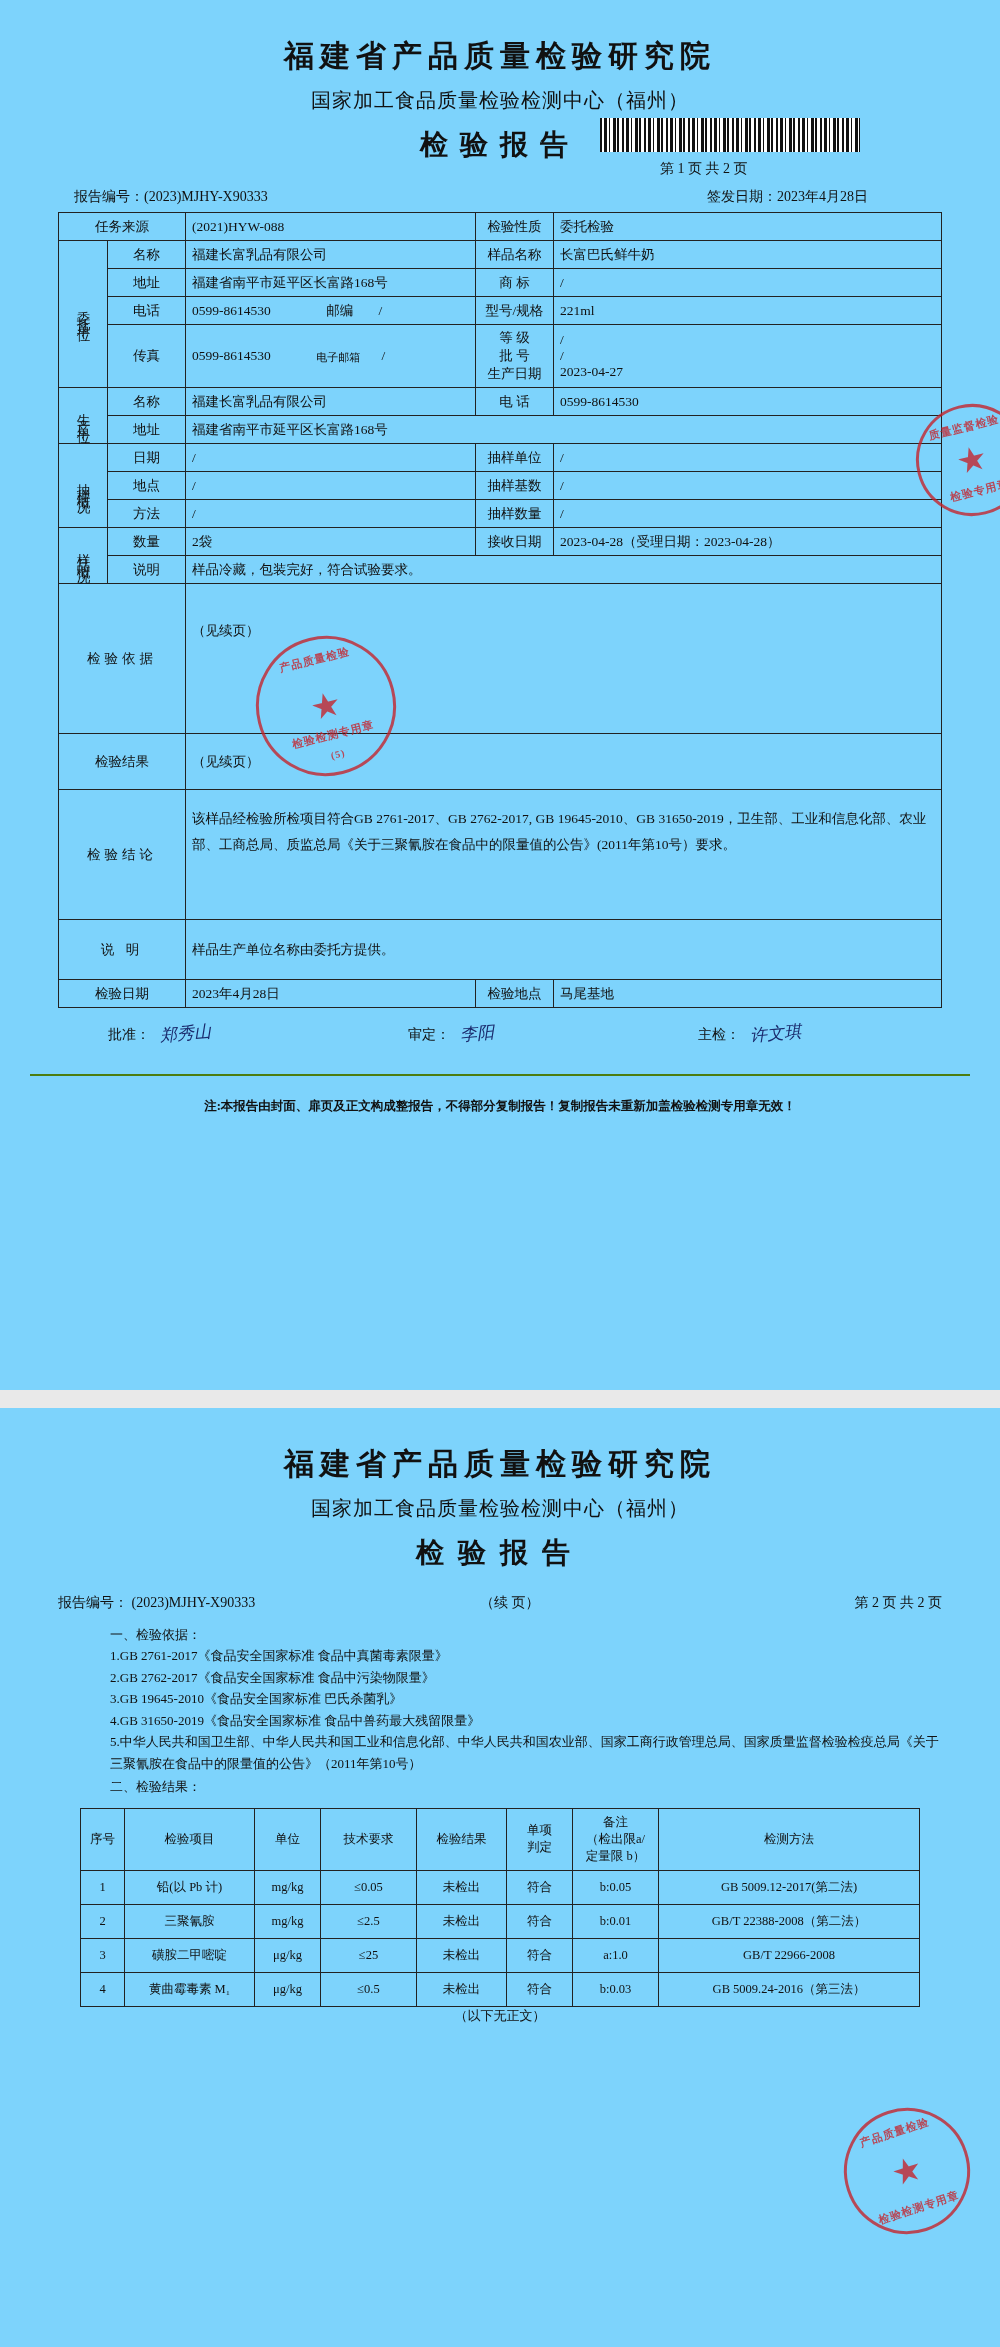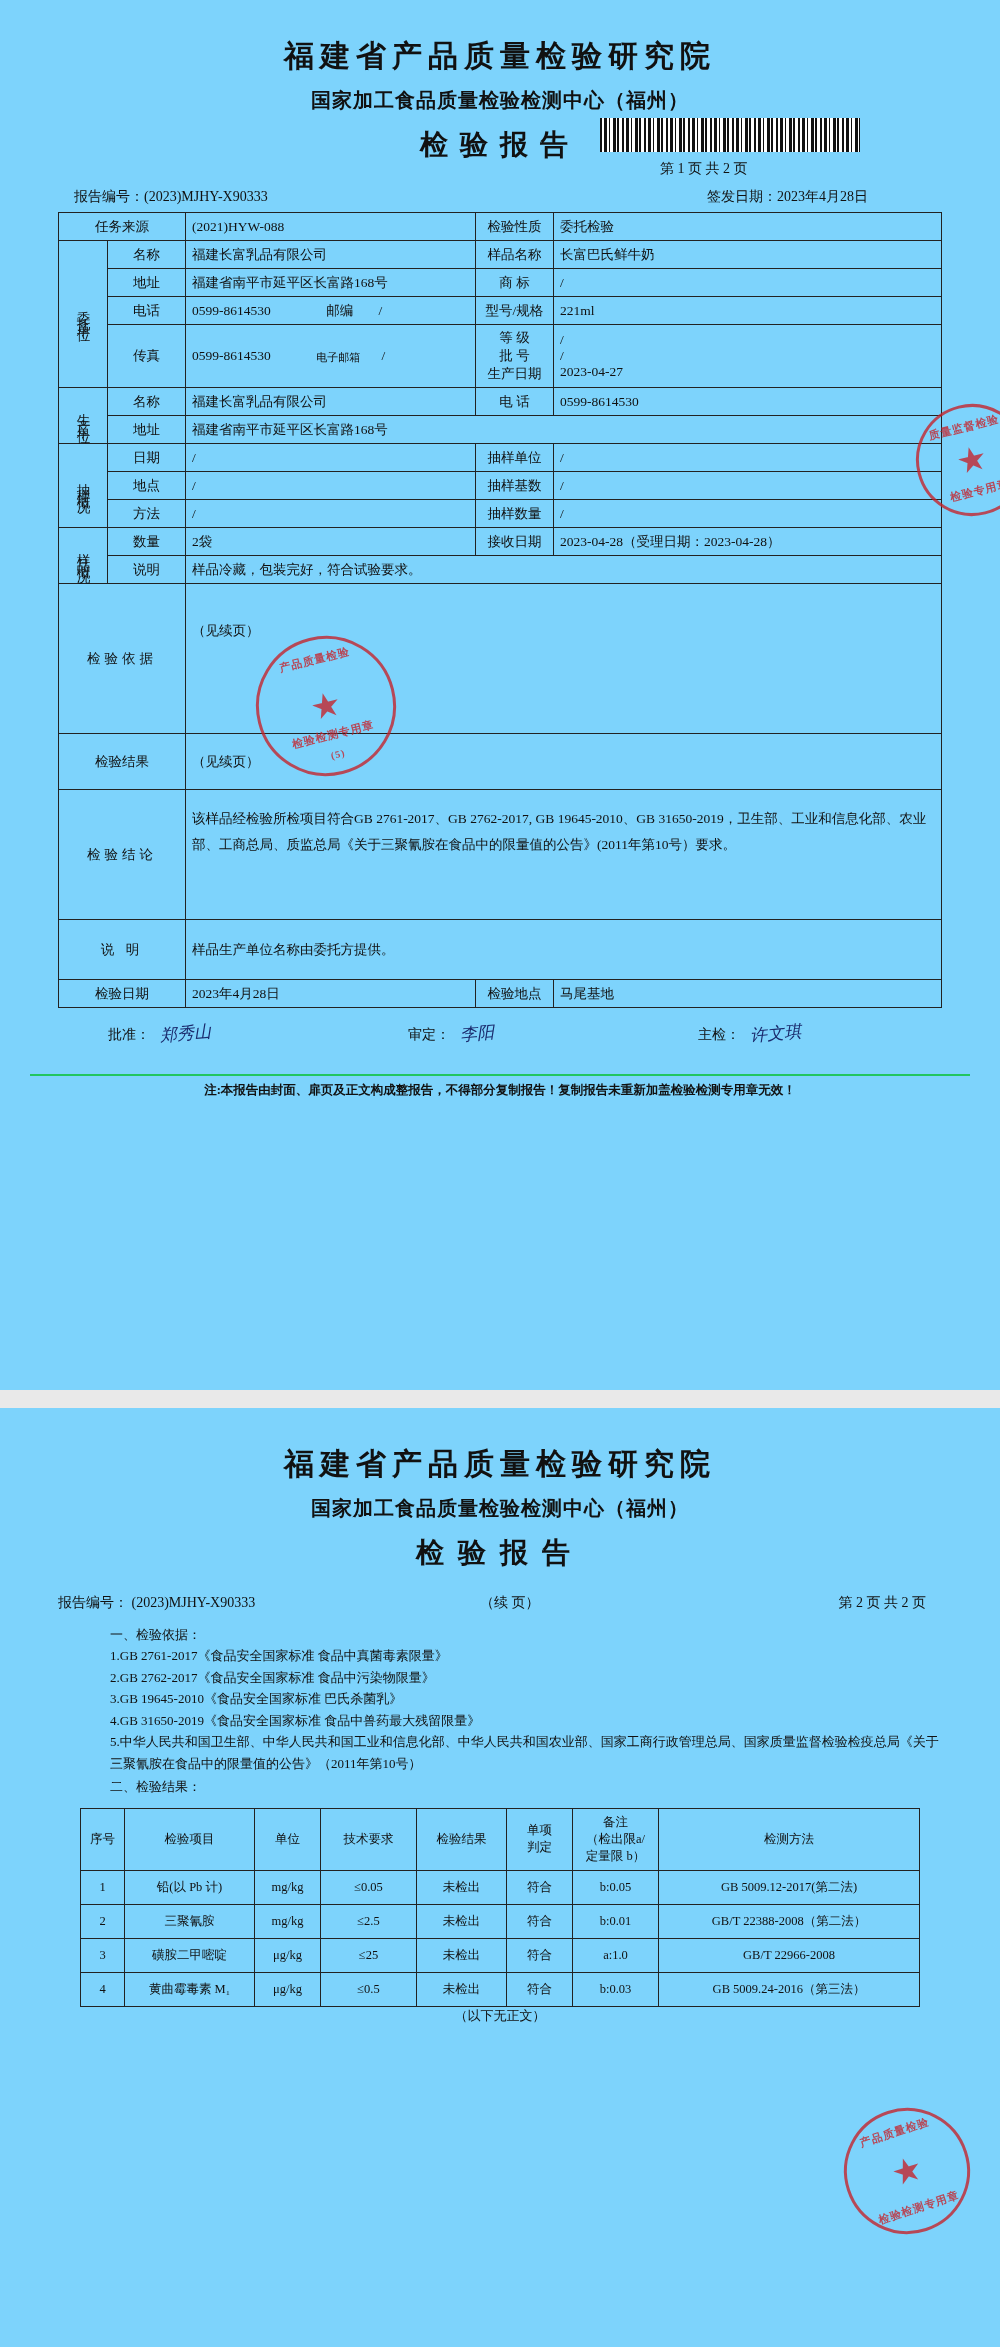--- a/index.html
+++ b/index.html
@@ -25,21 +25,21 @@
     text-align: center;
     font-size: 30px;
     font-weight: bold;
     letter-spacing: 6px;
     padding-top: 36px;
     font-family: "Liberation Serif", "DejaVu Serif", serif;
   }
   .inst-sub {
     text-align: center;
     font-size: 20px;
-    font-weight: bold;
+    font-weight: normal;
     letter-spacing: 1px;
     margin-top: 10px;
   }
   .report-title {
     text-align: center;
     font-size: 28px;
     font-weight: bold;
     letter-spacing: 12px;
     margin-top: 12px;
   }
@@ -115,22 +115,22 @@
     font-size: 17px;
     color: #1a2a6c;
     display: inline-block;
     transform: rotate(-5deg);
     margin-left: 6px;
   }
   .note {
     margin: 8px 30px 0 30px;
     font-size: 12.5px;
     font-weight: bold;
-    border-top: 2px solid #22c55e;
-    padding-top: 6px;
+    border-top: 2px solid #4d7c0f;
+    padding-top: 22px;
     text-align: center;
   }
 
   
   .stamp {
     position: absolute;
     border-radius: 50%;
     border: 3px solid #c7222a;
     color: #c7222a;
     opacity: .78;
@@ -159,21 +159,21 @@
 
   
   .p2-meta {
     position: relative;
     margin: 22px 58px 10px 58px;
     font-size: 14px;
     height: 20px;
   }
   .p2-meta .a { position: absolute; left: 0; }
   .p2-meta .b { position: absolute; left: 422px; }
-  .p2-meta .c { position: absolute; right: 16px; }
+  .p2-meta .c { position: absolute; right: 0; }
   .basis {
     margin: 6px 58px 0 110px;
     font-size: 13px;
     line-height: 1.65;
   }
   .basis .sec { margin-top: 2px; }
   table.res {
     border-collapse: collapse;
     margin: 10px 58px 0 80px;
     width: 840px;

